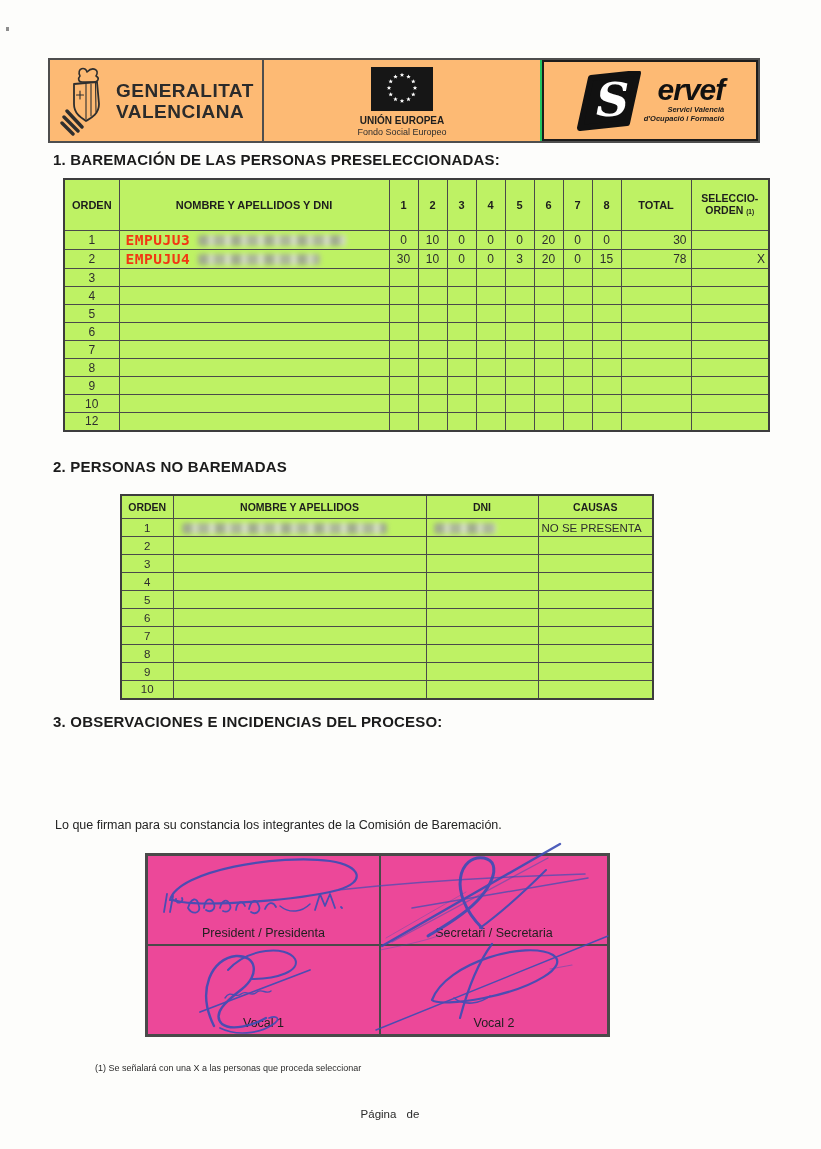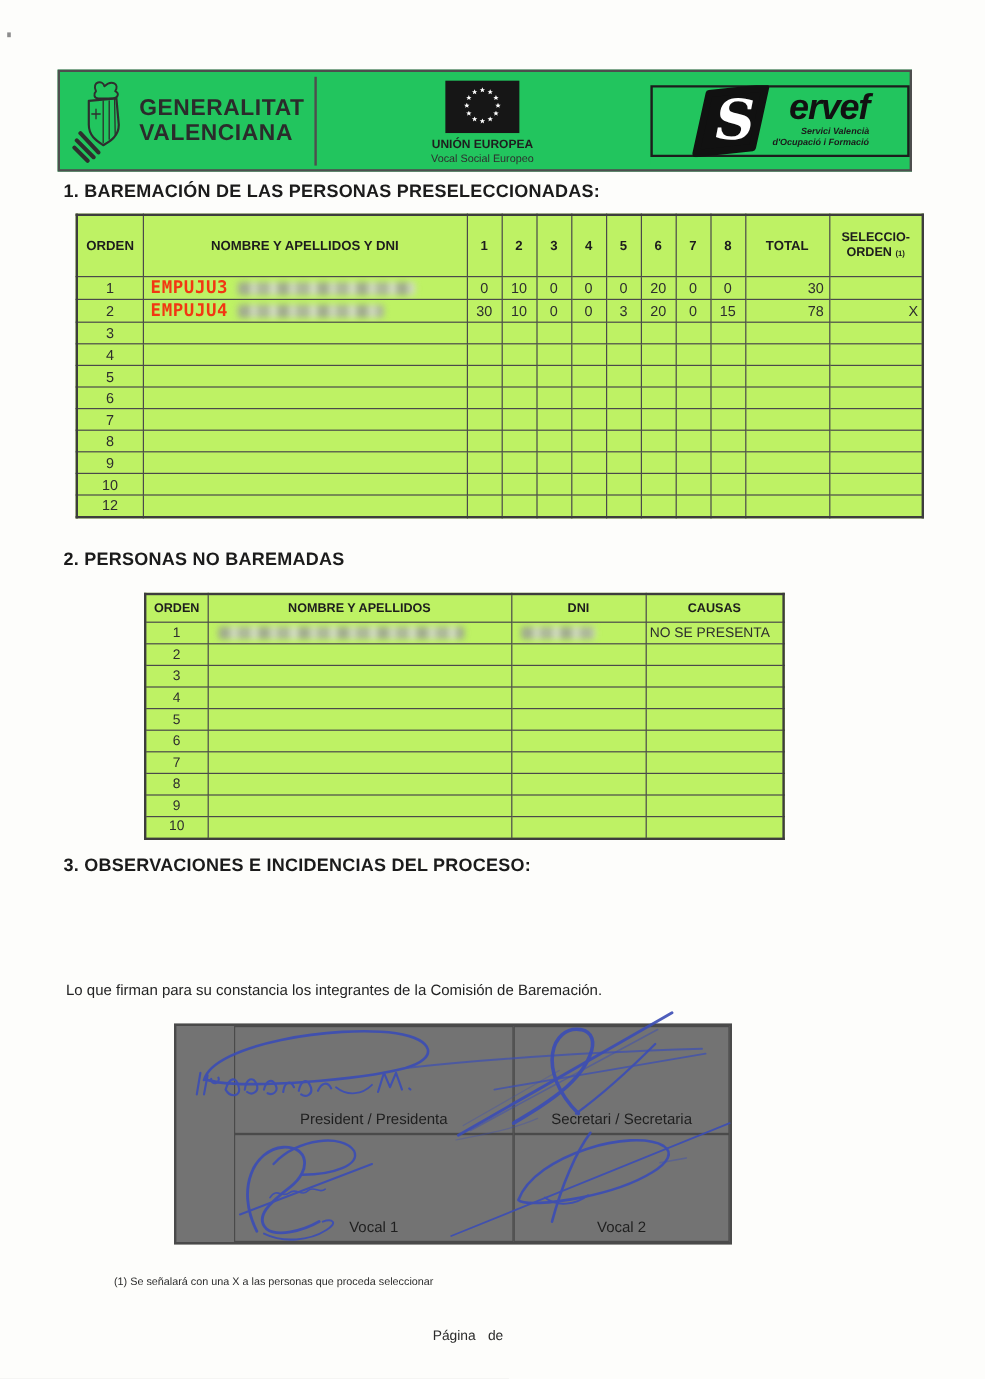--- a/index.html
+++ b/index.html
@@ -4,21 +4,21 @@
 <style>
   html,body{margin:0;padding:0;background:#e8e8e8;}
   .page{position:relative;width:821px;height:1149px;background:#fdfdfb;margin:0 auto;overflow:hidden;
         font-family:"Liberation Sans",sans-serif;color:#222;}
   .abs{position:absolute;}
 
   
   .artifact{left:6px;top:27px;width:3px;height:4px;background:#8d8d8d;}
 
   
-  .hdr{left:48px;top:58px;width:712px;height:85px;display:flex;border:2px solid #4e4e4e;box-sizing:border-box;background:#22c55e;align-items:center;}
+  .hdr{left:48px;top:58px;width:712px;height:85px;display:flex;border:2px solid #4e4e4e;box-sizing:border-box;background:#fdba74;}
   .hdr-cell{box-sizing:border-box;display:flex;align-items:center;justify-content:center;}
   .cell-gva{width:214px;border-right:2px solid #4e4e4e;justify-content:flex-start;padding-left:10px;}
   .cell-eu{width:278px;border-right:2px solid #22c55e;flex-direction:column;}
   .cell-servef{width:216px;box-shadow:inset 0 0 0 2px #1c1c1c;}
   .gva-text{margin-left:8px;font-weight:bold;font-size:19px;letter-spacing:.5px;color:#2b2b2b;line-height:21px;}
   .eu-flag{margin-top:2px;}
   .eu-t1{font-weight:bold;font-size:10px;margin-top:4px;color:#1e1e1e;}
   .eu-t2{font-size:9px;color:#2e2e2e;margin-top:1px;}
   .servef-wrap{display:flex;align-items:flex-start;}
   .servef-right{margin-left:2px;margin-top:4px;display:flex;flex-direction:column;align-items:flex-end;}
@@ -57,21 +57,21 @@
   
   .redact{display:inline-block;height:11px;border-radius:2px;vertical-align:middle;margin-left:8px;
     background:repeating-linear-gradient(90deg,#9a9a9a 0 10px,#d6d6d6 10px 16px,#a8a8a8 16px 27px,#dedede 27px 33px);
     filter:blur(2.5px);opacity:.8;}
   .w150{width:148px;}.w125{width:122px;}
   .w205{width:205px;margin-left:2px;}.w62{width:62px;margin-left:6px;}
 
   
   .statement{left:55px;top:818px;font-size:12.5px;color:#232323;}
   .sigtable{left:145px;top:853px;width:465px;height:184px;border:2px solid #4a4a4a;box-sizing:border-box;
-            display:grid;grid-template-columns:233px 1fr;grid-template-rows:90px 1fr;background:#737373;padding-left:48px;}
+            display:grid;grid-template-columns:233px 1fr;grid-template-rows:90px 1fr;background:#ec4899;}
   .sigcell{border:1px solid #4a4a4a;box-sizing:border-box;display:flex;align-items:flex-end;justify-content:center;
            font-size:12.5px;color:#1f1f1f;padding-bottom:4px;}
   .sig-svg{left:130px;top:828px;width:660px;height:220px;pointer-events:none;}
 
   .footnote{left:60px;top:1063px;font-size:9px;color:#2c2c2c;padding-left:35px;}
   .pagelabel{left:0;top:1108px;width:780px;text-align:center;font-size:11.5px;color:#2a2a2a;word-spacing:7px;}
 </style>
 </head>
 <body>
 
@@ -107,21 +107,21 @@
         <use href="#st" transform="translate(42.3,27.5)"></use>
           <use href="#st" transform="translate(37.5,32.3)"></use>
         <use href="#st" transform="translate(31,34)"></use>
           <use href="#st" transform="translate(24.5,32.3)"></use>
         <use href="#st" transform="translate(19.7,27.5)"></use>
           <use href="#st" transform="translate(18,21)"></use>
         <use href="#st" transform="translate(19.7,14.5)"></use>
           <use href="#st" transform="translate(24.5,9.7)"></use>
       </svg>
       <div class="eu-t1">UNIÓN EUROPEA</div>
-      <div class="eu-t2">Vocal Social Europeo</div>
+      <div class="eu-t2">Fondo Social Europeo</div>
     </div>
     <div class="hdr-cell cell-servef">
       <div class="servef-wrap">
         <svg width="66" height="60" viewBox="0 0 66 60">
           <path d="M15 7 L 62 2 L 51 52 L 4 57 Z" fill="#111" stroke="#111" stroke-width="6" stroke-linejoin="round"></path>
           <text x="20" y="45" font-family="DejaVu Serif, serif" font-size="46" font-weight="bold" font-style="italic" fill="#ffffff">S</text>
         </svg>
         <div class="servef-right">
           <div class="servef-name">ervef</div>
           <div class="servef-tag">Servici Valencià</div>

